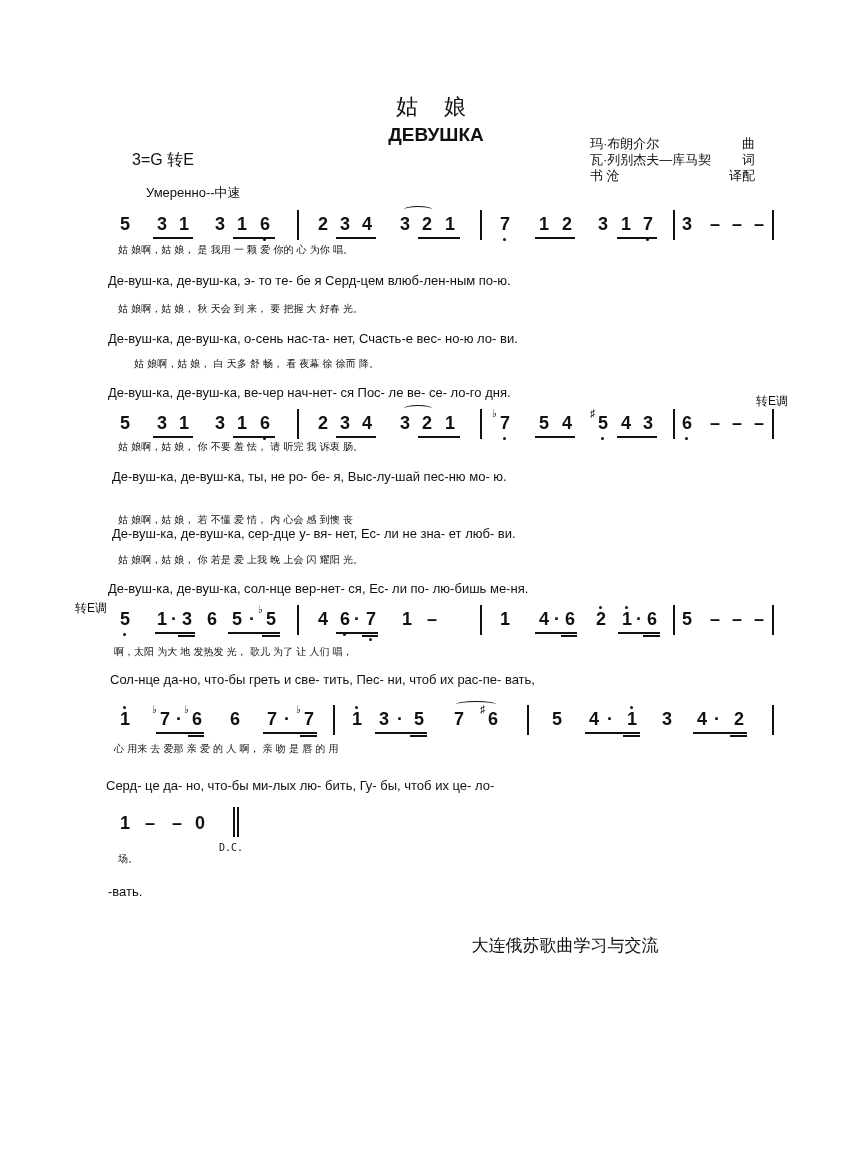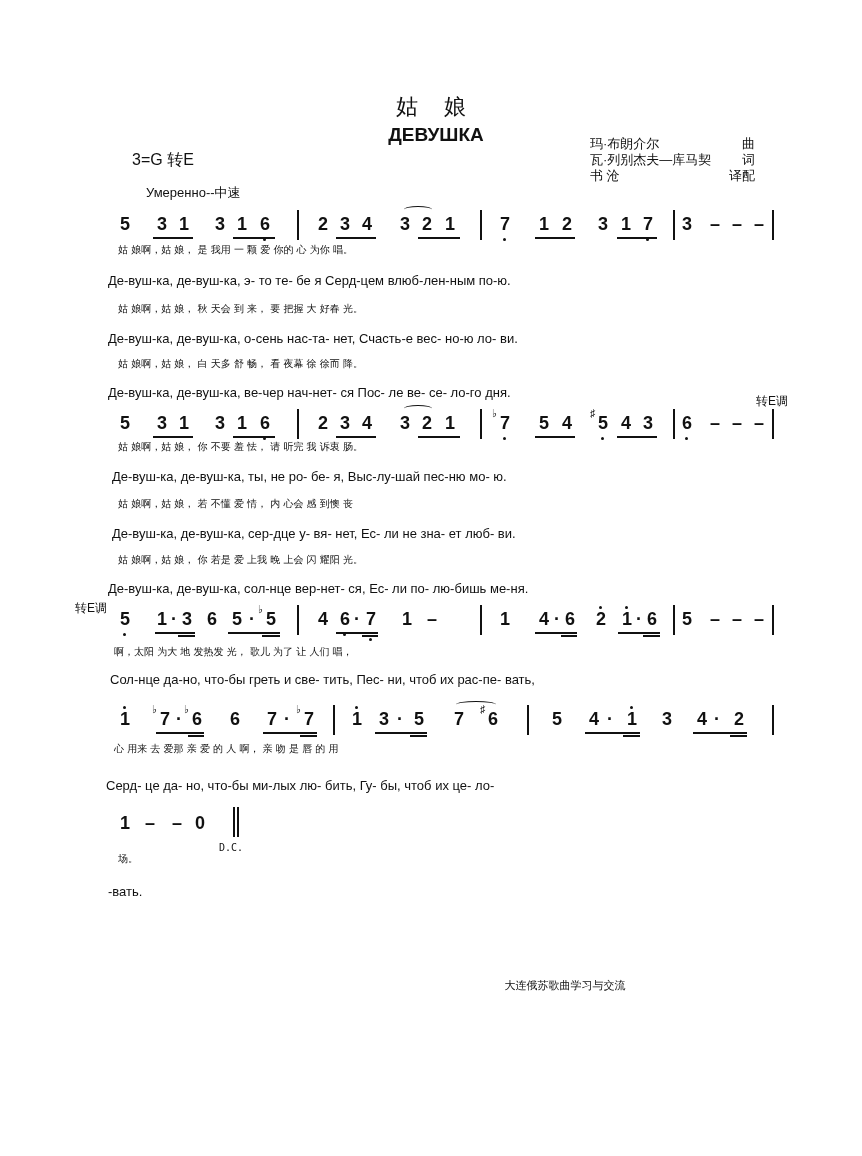--- a/index.html
+++ b/index.html
@@ -20,21 +20,21 @@
     .note .acc { position: absolute; top: -6px; left: -6px; font-size: 11px; font-weight: normal; }
     .note .dot-below { position: absolute; left: 5px; top: 24px; width: 3px; height: 3px; background: #111; border-radius: 50%; }
     .note .dot-above { position: absolute; left: 5px; top: -3px; width: 3px; height: 3px; background: #111; border-radius: 50%; }
     .uline { position: absolute; height: 1.5px; background: #111; }
     .bar { position: absolute; width: 1.5px; background: #111; }
     .tie { position: absolute; border-top: 1.5px solid #111; border-radius: 50% 50% 0 0; height: 6px; }
     .lyric-cn { position: absolute; font-family: "DejaVu Serif", serif; font-size: 10px; }
     .lyric-ru { position: absolute; font-size: 13px; }
     .side-label { position: absolute; font-size: 12px; }
     .dc { position: absolute; font-family: "DejaVu Sans Mono", monospace; font-size: 10px; }
-    .footer { position: absolute; left: 450px; top: 976px; width: 230px; text-align: center; font-family: "DejaVu Serif", serif; font-size: 11px; line-height: 19px; }
+    .footer { position: absolute; left: 450px; top: 936px; width: 230px; text-align: center; font-family: "DejaVu Serif", serif; font-size: 17px; line-height: 19px; }
   </style>
 </head>
 <body>
 
 <div class="abs title-cn">姑娘</div>
 <div class="abs title-ru">ДЕВУШКА</div>
 <div class="abs key">3=G 转E</div>
 <div class="abs tempo">Умеренно--中速</div>
 <div class="abs credits">
   <div class="row">
@@ -83,21 +83,21 @@
   <span class="note" style="left:680px">3</span>
     <span class="note" style="left:708px">–</span>
     <span class="note" style="left:730px">–</span>
     <span class="note" style="left:752px">–</span>
   <span class="bar" style="left:772px;top:-4px;height:30px"></span>
 </div>
 <div class="lyric-cn" style="left:118px;top:243px">姑 娘啊，姑  娘，  是 我用 一  颗    爱   你的 心 为你  唱。</div>
 <div class="lyric-ru" style="left:108px;top:273px">Де-вуш-ка, де-вуш-ка,    э- то те-  бе    я   Серд-цем влюб-лен-ным по-ю.</div>
 <div class="lyric-cn" style="left:118px;top:302px">姑 娘啊，姑  娘，  秋 天会 到  来，  要   把握 大 好春  光。</div>
 <div class="lyric-ru" style="left:108px;top:331px">Де-вуш-ка, де-вуш-ка,   о-сень нас-та-   нет,  Счасть-е вес- но-ю ло-  ви.</div>
-<div class="lyric-cn" style="left:118px;top:357px">姑 娘啊，姑  娘，  白 天多 舒  畅，  看   夜幕 徐 徐而  降。</div>
+<div class="lyric-cn" style="left:134px;top:357px">姑 娘啊，姑  娘，  白 天多 舒  畅，  看   夜幕 徐 徐而  降。</div>
 <div class="lyric-ru" style="left:108px;top:385px">Де-вуш-ка, де-вуш-ка,   ве-чер нач-нет-  ся     Пос-  ле ве- се- ло-го дня.</div>
 
 <div class="side-label" style="left:756px;top:393px">转E调</div>
 
 <div class="note-row" style="left:0;top:413px;width:862px;">
   <span class="note" style="left:118px">5</span>
   <span class="note" style="left:155px">3</span>
     <span class="note" style="left:177px">1</span>
   <span class="uline" style="left:153px;top:23px;width:40px"></span>
   <span class="note" style="left:213px">3</span>
@@ -125,21 +125,21 @@
   <span class="uline" style="left:617px;top:23px;width:40px"></span>
   <span class="bar" style="left:673px;top:-4px;height:30px"></span>
   <span class="note" style="left:680px">6<i class="dot-below"></i></span>
     <span class="note" style="left:708px">–</span>
     <span class="note" style="left:730px">–</span>
     <span class="note" style="left:752px">–</span>
   <span class="bar" style="left:772px;top:-4px;height:30px"></span>
 </div>
 <div class="lyric-cn" style="left:118px;top:440px">姑 娘啊，姑  娘，  你 不要 羞  怯，  请   听完 我 诉衷  肠。</div>
 <div class="lyric-ru" style="left:112px;top:469px">Де-вуш-ка, де-вуш-ка,  ты, не ро-  бе-    я,     Выс-лу-шай пес-ню мо- ю.</div>
-<div class="lyric-cn" style="left:118px;top:497px">姑 娘啊，姑  娘，  若 不懂 爱  情，  内   心会 感 到懊  丧</div>
+<div class="lyric-cn" style="left:118px;top:513px">姑 娘啊，姑  娘，  若 不懂 爱  情，  内   心会 感 到懊  丧</div>
 <div class="lyric-ru" style="left:112px;top:526px">Де-вуш-ка, де-вуш-ка,  сер-дце у-  вя-   нет,    Ес-    ли не зна- ет люб- ви.</div>
 <div class="lyric-cn" style="left:118px;top:553px">姑 娘啊，姑  娘，  你 若是 爱  上我  晚   上会 闪 耀阳  光。</div>
 <div class="lyric-ru" style="left:108px;top:581px">Де-вуш-ка, де-вуш-ка, сол-нце вер-нет-  ся,     Ес-    ли по- лю-бишь ме-ня.</div>
 
 <div class="side-label" style="left:75px;top:600px">转E调</div>
 
 <div class="note-row" style="left:0;top:609px;width:862px;">
   <span class="note" style="left:118px">5<i class="dot-below"></i></span>
   <span class="note" style="left:155px">1</span>
     <span class="note" style="left:167px">·</span>

